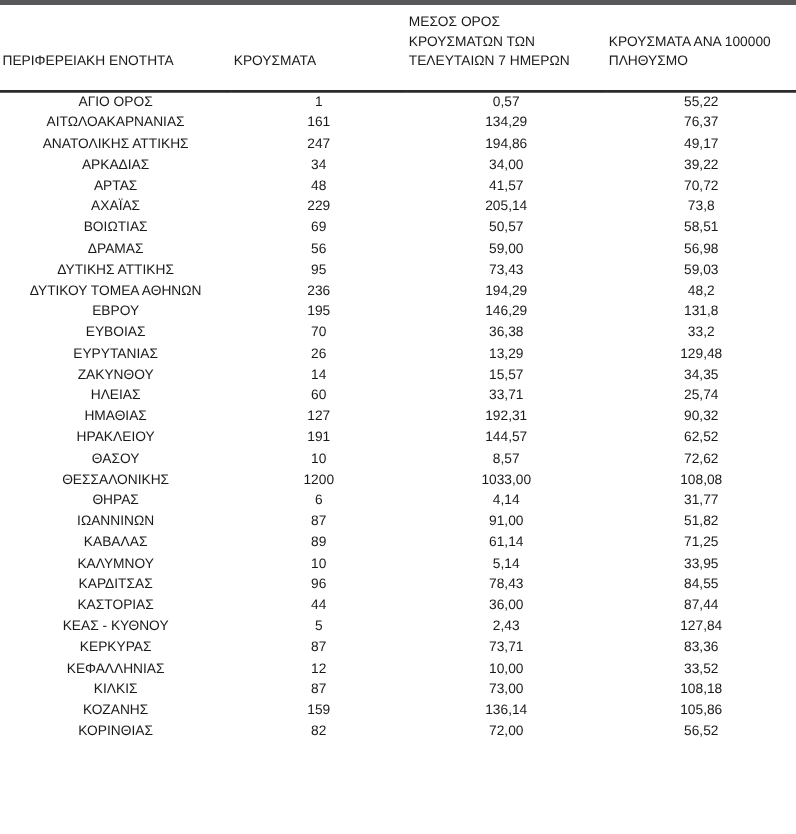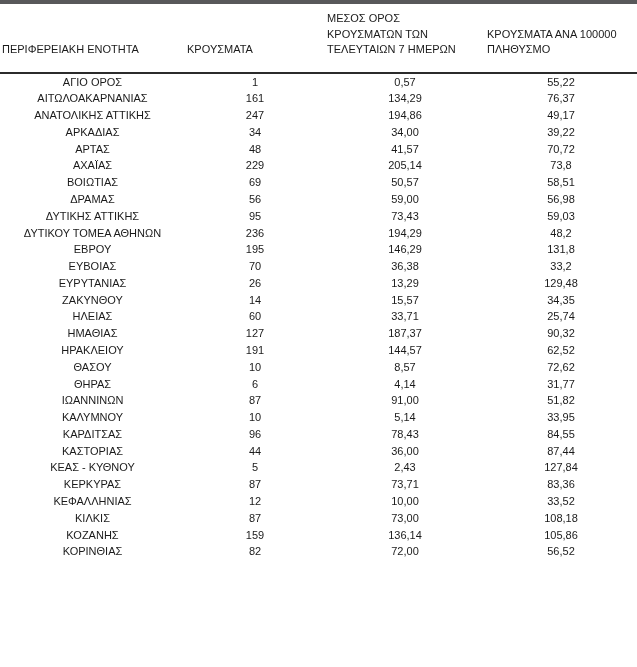--- a/index.html
+++ b/index.html
@@ -167,48 +167,60 @@
       </tr>
       <tr>
         <td>ΗΛΕΙΑΣ</td>
         <td>60</td>
         <td>33,71</td>
         <td>25,74</td>
       </tr>
       <tr>
         <td>ΗΜΑΘΙΑΣ</td>
         <td>127</td>
-        <td>187,37</td>
+        <td>192,31</td>
         <td>90,32</td>
       </tr>
       <tr>
         <td>ΗΡΑΚΛΕΙΟΥ</td>
         <td>191</td>
         <td>144,57</td>
         <td>62,52</td>
       </tr>
       <tr>
         <td>ΘΑΣΟΥ</td>
         <td>10</td>
         <td>8,57</td>
         <td>72,62</td>
       </tr>
       <tr>
+        <td>ΘΕΣΣΑΛΟΝΙΚΗΣ</td>
+        <td>1200</td>
+        <td>1033,00</td>
+        <td>108,08</td>
+      </tr>
+      <tr>
         <td>ΘΗΡΑΣ</td>
         <td>6</td>
         <td>4,14</td>
         <td>31,77</td>
       </tr>
       <tr>
         <td>ΙΩΑΝΝΙΝΩΝ</td>
         <td>87</td>
         <td>91,00</td>
         <td>51,82</td>
       </tr>
       <tr>
+        <td>ΚΑΒΑΛΑΣ</td>
+        <td>89</td>
+        <td>61,14</td>
+        <td>71,25</td>
+      </tr>
+      <tr>
         <td>ΚΑΛΥΜΝΟΥ</td>
         <td>10</td>
         <td>5,14</td>
         <td>33,95</td>
       </tr>
       <tr>
         <td>ΚΑΡΔΙΤΣΑΣ</td>
         <td>96</td>
         <td>78,43</td>
         <td>84,55</td>

